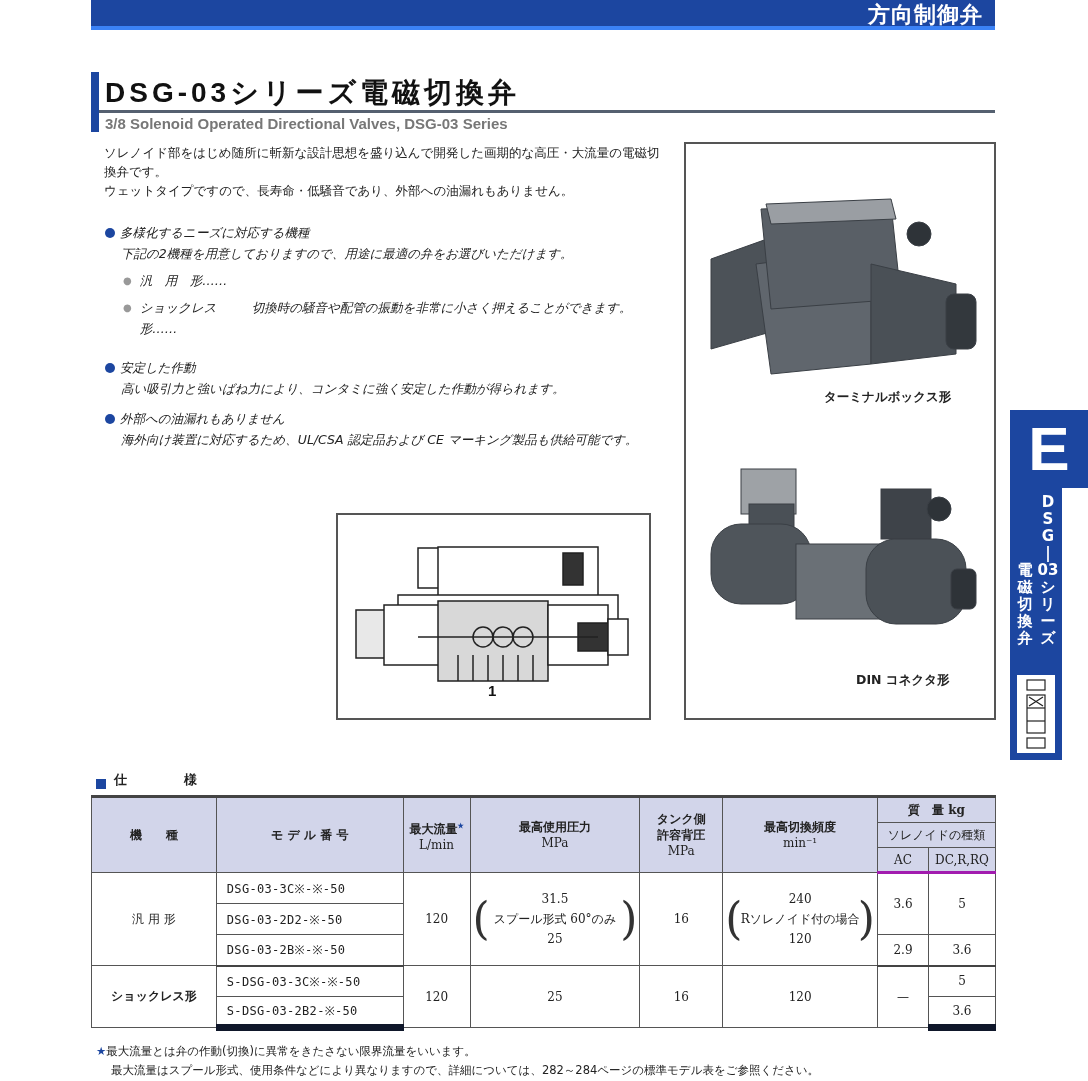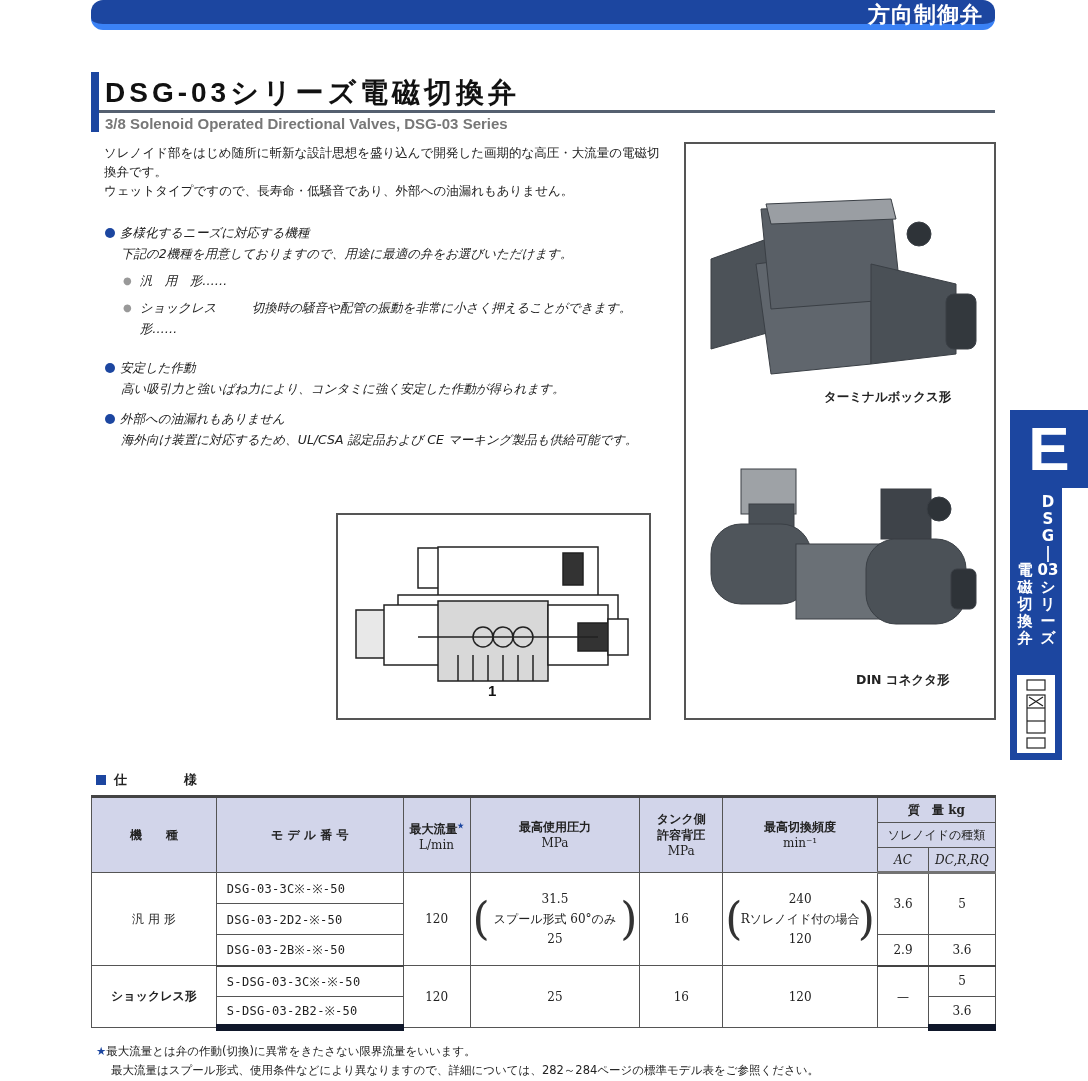--- a/index.html
+++ b/index.html
@@ -1,21 +1,21 @@
 <!DOCTYPE html>
 <html><head>
 <meta charset="utf-8">
 <style>
   * { box-sizing: border-box; margin: 0; padding: 0; }
   html, body { width: 1088px; height: 1081px; background: #ffffff; overflow: hidden; }
   body { position: relative; font-family: "DejaVu Sans", "Liberation Sans", sans-serif; color: #222; }
 
   .topband {
     position: absolute; left: 91px; top: 0; width: 904px; height: 30px;
-    background: #1c46a0; border-bottom: 6px solid #3b82f6; border-radius: 12px;
+    background: #1c46a0; border-bottom: 4px solid #3b82f6;
   }
   .topband .cat {
     position: absolute; right: 12px; top: 0px; color: #fff; font-size: 22px; font-weight: bold;
     letter-spacing: 1px; line-height: 30px;
   }
 
   .title-wrap { position: absolute; left: 91px; top: 72px; width: 904px; }
   .title-bar { position: absolute; left: 0; top: 0; width: 8px; height: 60px; background: #1c46a0; }
   .title {
     position: absolute; left: 14px; top: 2px; font-size: 28px; font-weight: bold; color: #111;
@@ -43,29 +43,29 @@
 
   .diagram-box { position: absolute; left: 336px; top: 513px; width: 315px; height: 207px; border: 2px solid #555; background: #fff; }
 
   .etab { position: absolute; left: 1010px; top: 410px; width: 78px; height: 350px; }
   .etab .ebox { position: absolute; left: 0; top: 0; width: 78px; height: 78px; background: #1c46a0; color: #fff; font-size: 62px; font-weight: bold; line-height: 78px; text-align: center; font-family: "Liberation Sans", sans-serif; }
   .etab .strip { position: absolute; left: 0; top: 78px; width: 52px; height: 272px; background: #1c46a0; }
   .etab .vtext { position: absolute; left: 26px; top: 84px; width: 24px; color: #fff; font-size: 15px; font-weight: bold; line-height: 17px; text-align: center; }
   .etab .vtext2 { position: absolute; left: 4px; top: 152px; width: 22px; color: #fff; font-size: 15px; font-weight: bold; line-height: 17px; text-align: center; }
   .etab .sym { position: absolute; left: 6px; top: 264px; width: 40px; height: 80px; background: #fff; border: 1px solid #1c46a0; }
 
-  .spec-title { position: absolute; left: 96px; top: 771px; font-size: 13px; font-weight: bold; display: flex; align-items: center; }
+  .spec-title { position: absolute; left: 96px; top: 771px; font-size: 13px; font-weight: bold; display: flex; align-items: flex-end; }
   .spec-title .sq { width: 10px; height: 10px; background: #1c46a0; margin-right: 8px; }
   .spec-title .t { letter-spacing: 22px; }
 
   table.spec { position: absolute; left: 91px; top: 795px; width: 905px; border-collapse: collapse; font-family: "DejaVu Serif", "Liberation Serif", serif; font-size: 12px; color: #222; }
   table.spec th { background: #d2d5ea; font-weight: bold; border: 1px solid #555; text-align: center; line-height: 16px; font-size: 12px; }
   table.spec td { border: 1px solid #555; text-align: center; height: 31px; font-size: 12px; }
   table.spec thead tr:first-child th { border-top: 3px solid #444; }
-  table.spec thead tr:last-child th { border-bottom: 3px solid #737373; font-style: italic; }
+  table.spec thead tr:last-child th { border-bottom: 3px solid #a21caf; }
   table.spec tr.grp-end td { border-bottom: 2px solid #444; }
   table.spec tbody tr:last-child td { border-bottom: 7px solid #0f172a; }
   table.spec td.model { text-align: left; padding-left: 10px; font-family: "DejaVu Sans Mono", monospace; font-size: 12px; letter-spacing: 0.3px; }
   .paren-cell { position: relative; }
   .paren { position: absolute; top: 50%; transform: translateY(-50%); font-size: 44px; font-weight: 300; line-height: 44px; color: #333; font-family: "DejaVu Serif", serif; }
   .paren.l { left: 2px; }
   .paren.r { right: 2px; }
   .stack { line-height: 20px; font-size: 12px; }
 
   .notes { position: absolute; left: 96px; top: 1042px; font-size: 11.5px; line-height: 19px; color: #222; }

